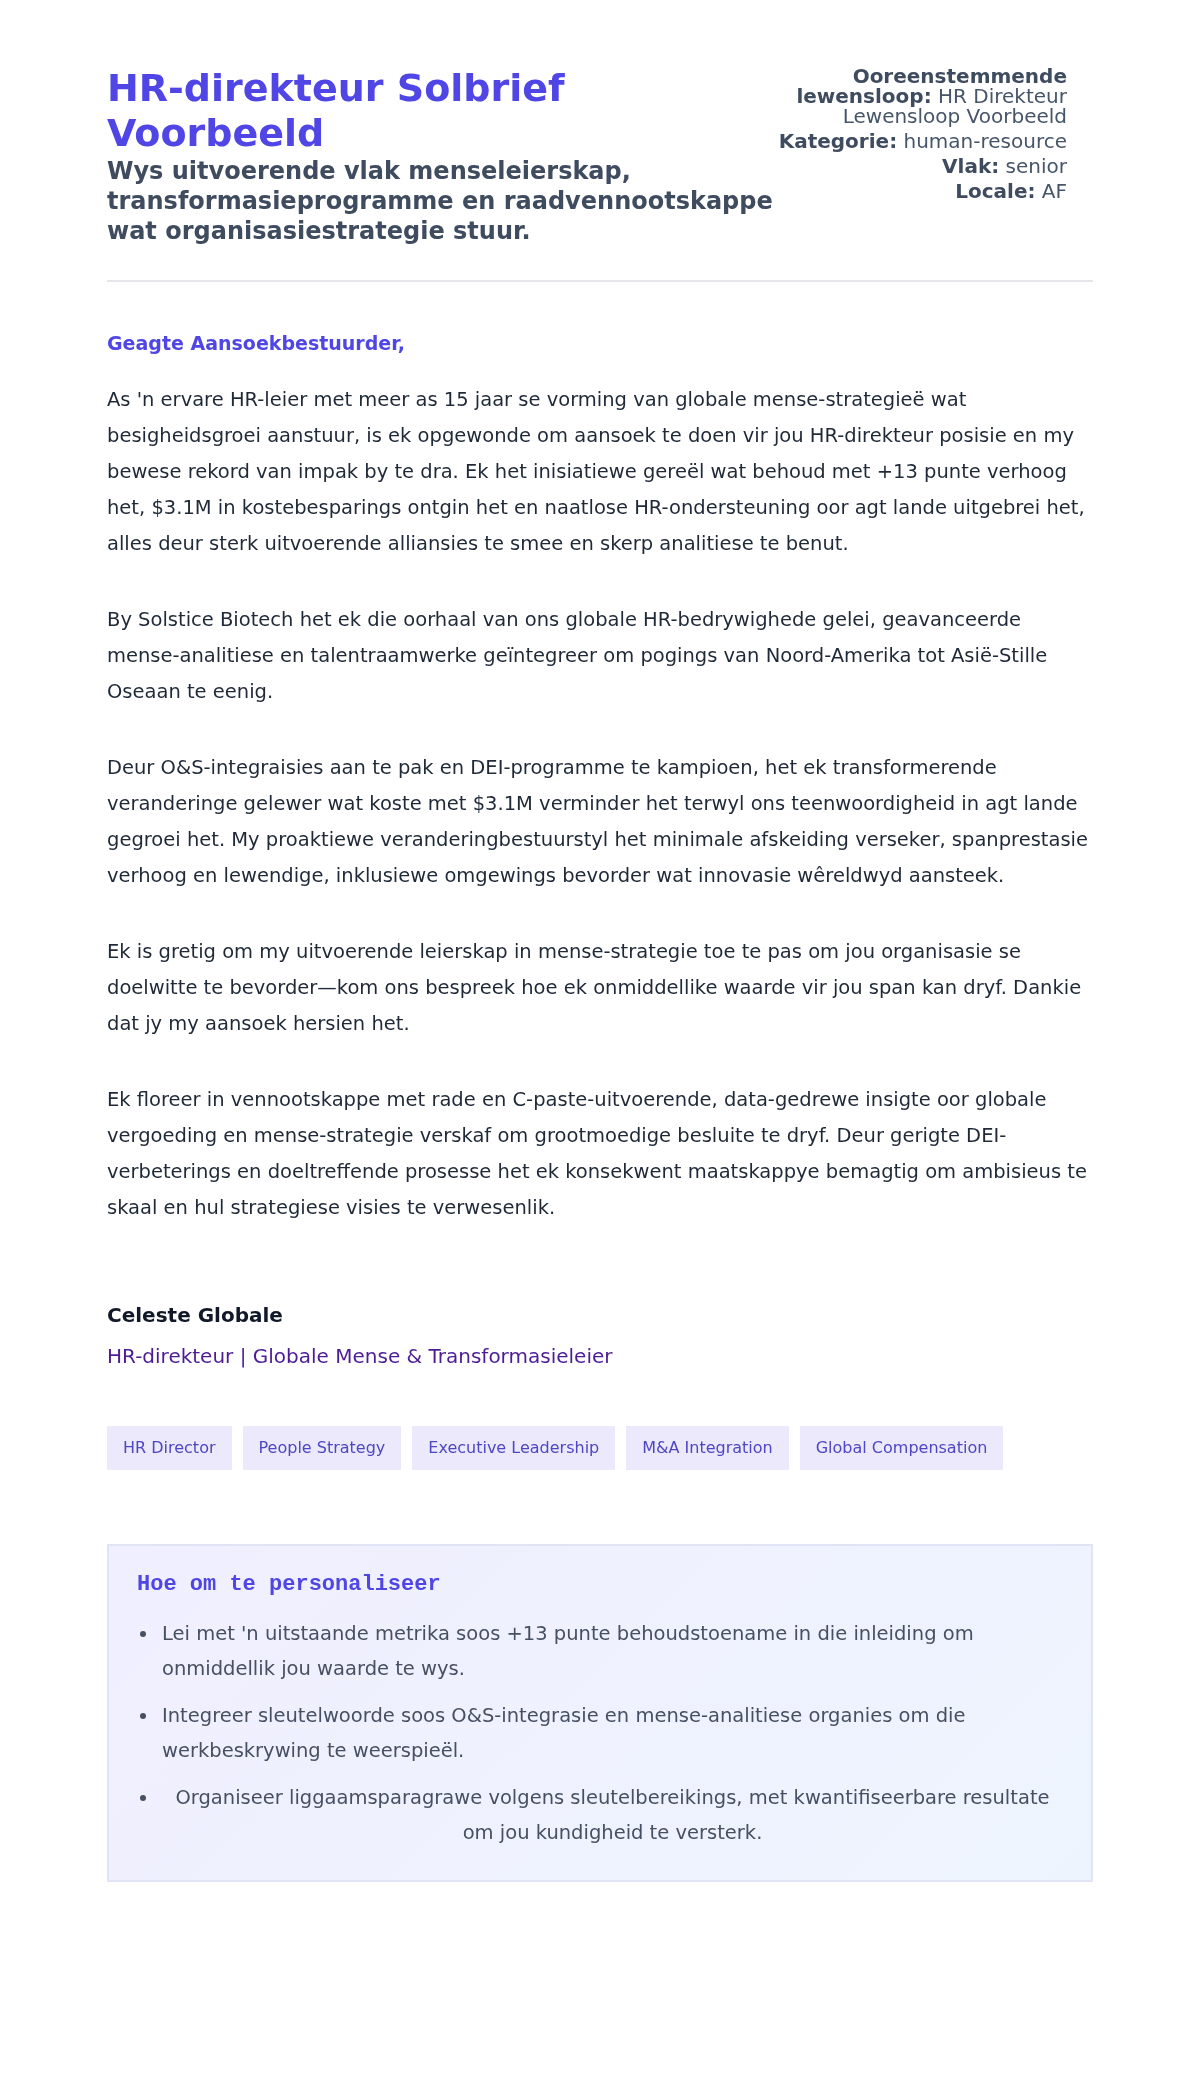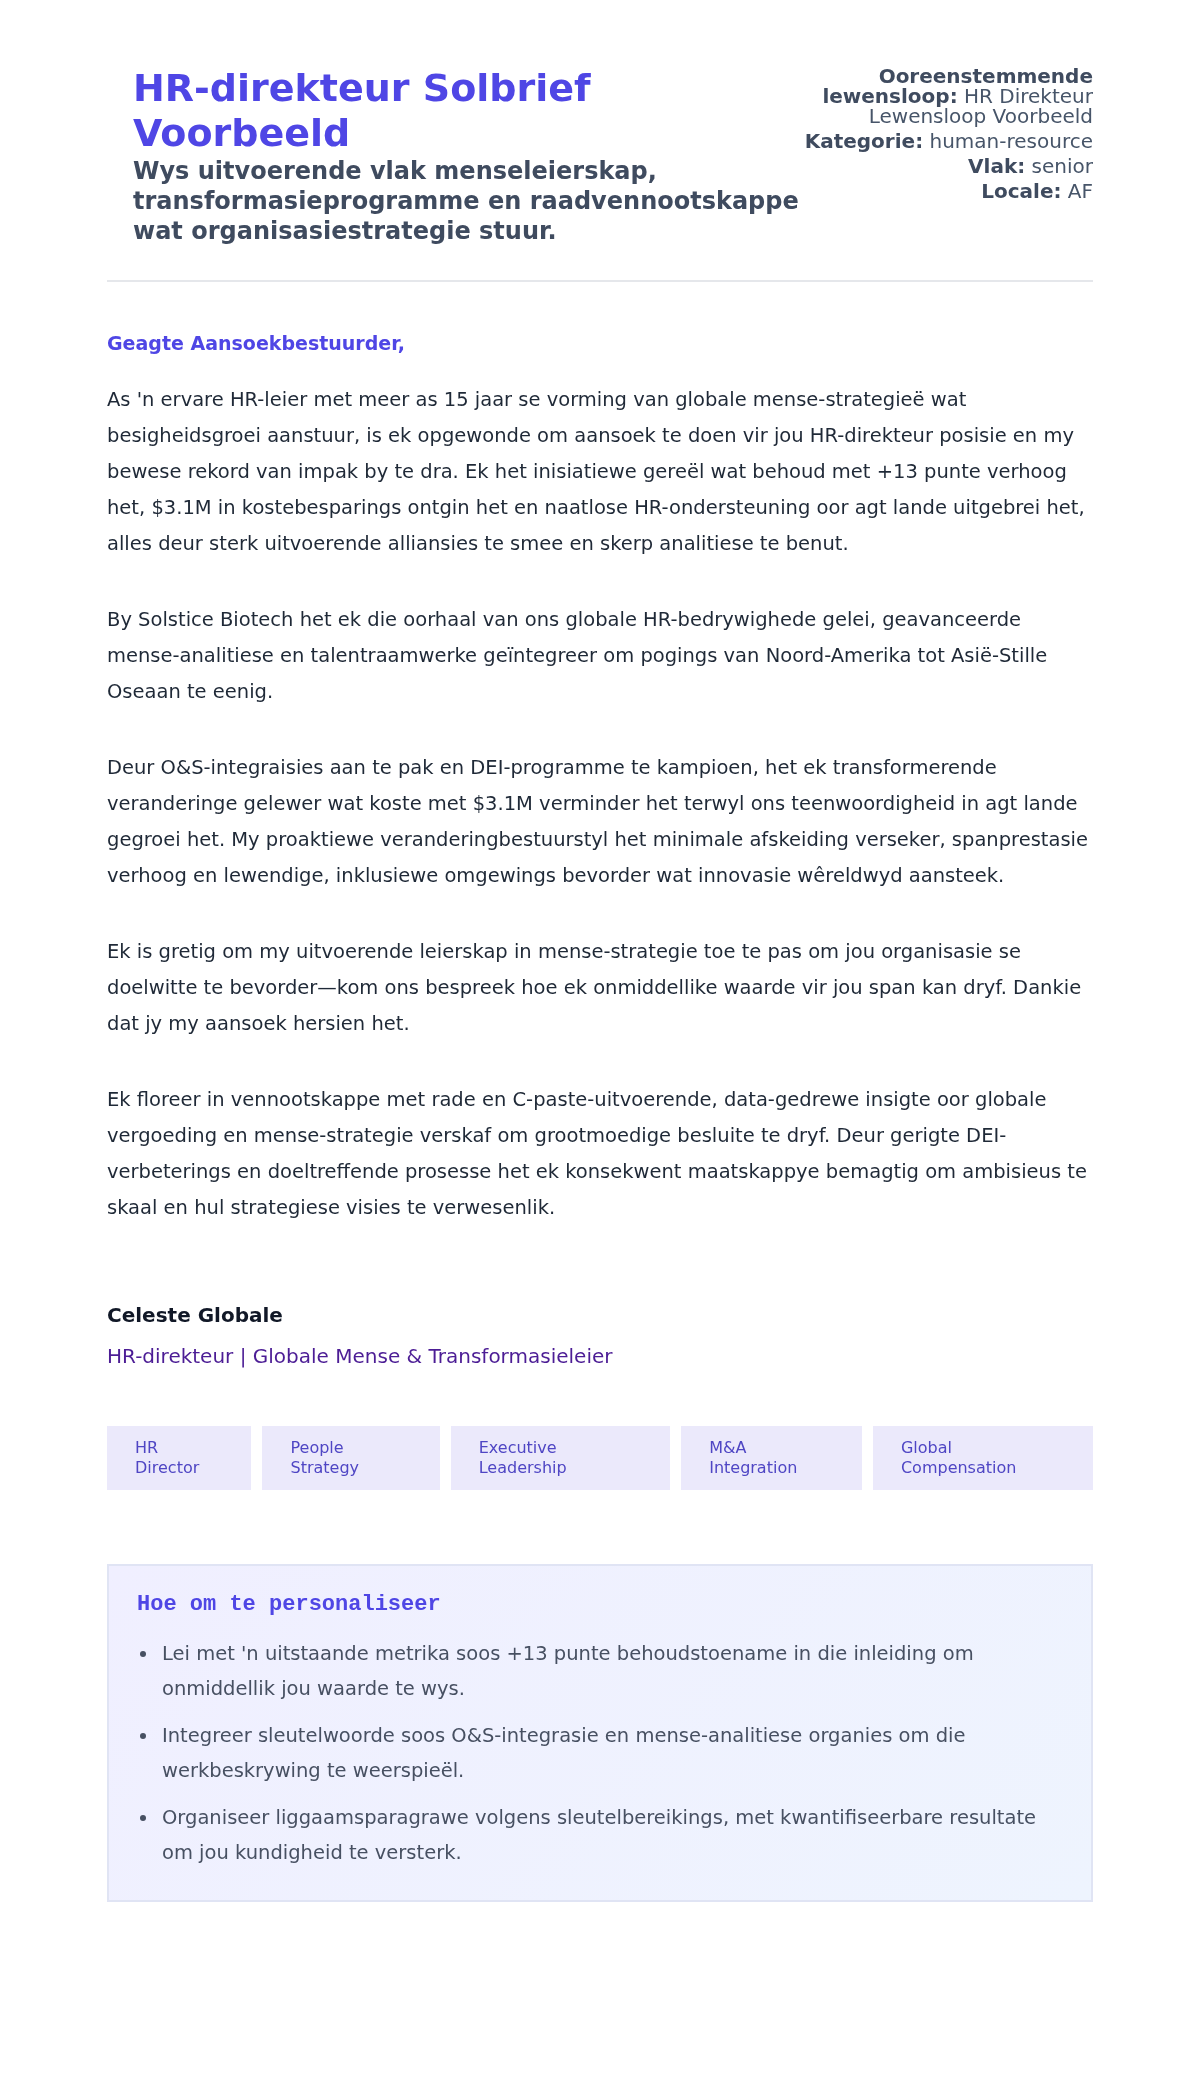--- a/index.html
+++ b/index.html
@@ -9,21 +9,21 @@
       font-family: "DejaVu Sans", sans-serif;
       color: #1f2937;
     }
     .page {
       width: 1200px;
       min-height: 2075px;
       padding: 66px 107px 40px 107px;
     }
     .header {
       display: flex;
-      justify-content: flex-end;
+      justify-content: flex-start;
       align-items: flex-start;
       padding-bottom: 34px;
       border-bottom: 2px solid #e5e7eb;
     }
     .header-left { width: 670px; }
     .title {
       font-size: 38px;
       font-weight: bold;
       color: #4f46e5;
       line-height: 45px;
@@ -76,21 +76,21 @@
     .tags {
       display: flex;
       gap: 11px;
       margin-top: 56px;
     }
     .tag {
       background: #ebe9fb;
       color: #4f46c4;
       font-size: 16px;
       line-height: 20px;
-      padding: 12px 28px;
+      padding: 12px 16px;
     }
     .tips {
       margin-top: 74px;
       border: 2px solid #e0e4f4;
       background: linear-gradient(135deg, #f0efff 0%, #eef4fe 100%);
       padding: 24px 28px 30px 28px;
     }
     .tips-title {
       font-size: 22px;
       font-weight: bold;
@@ -101,21 +101,21 @@
     }
     .tips-list { list-style: none; }
     .tips-item {
       position: relative;
       padding-left: 25px;
       font-size: 19.5px;
       line-height: 35px;
       color: #475062;
       margin-bottom: 12px;
     }
-    .tips-item:last-child { margin-bottom: 0; }
+    .tips-item:last-child { margin-bottom: 0; text-align: center; }
     .tips-bullet {
       position: absolute;
       left: 3px;
       top: 15px;
       width: 6px;
       height: 6px;
       border-radius: 50%;
       background: #475062;
     }
   </style>

